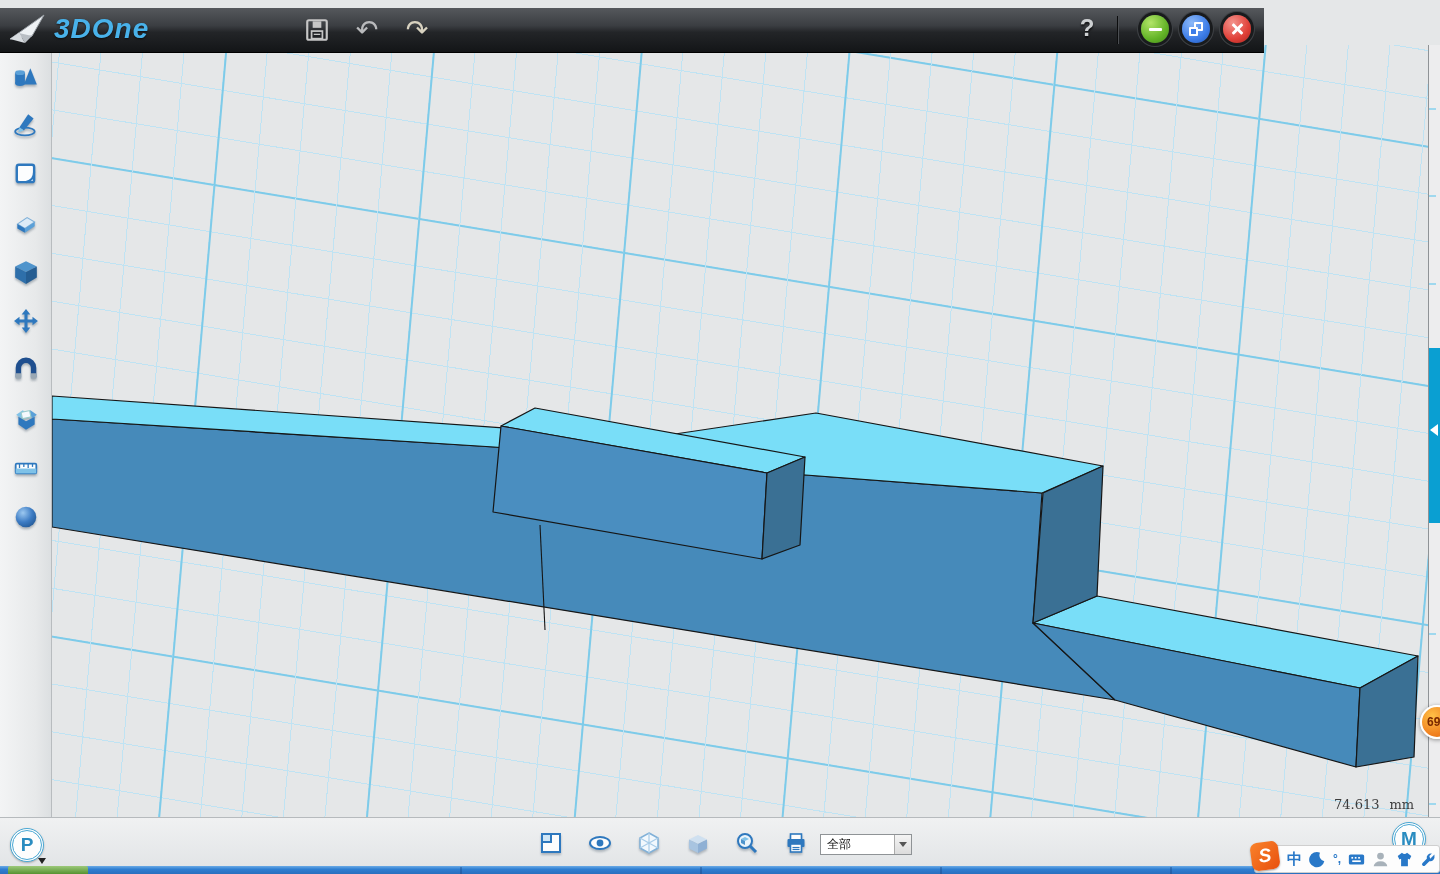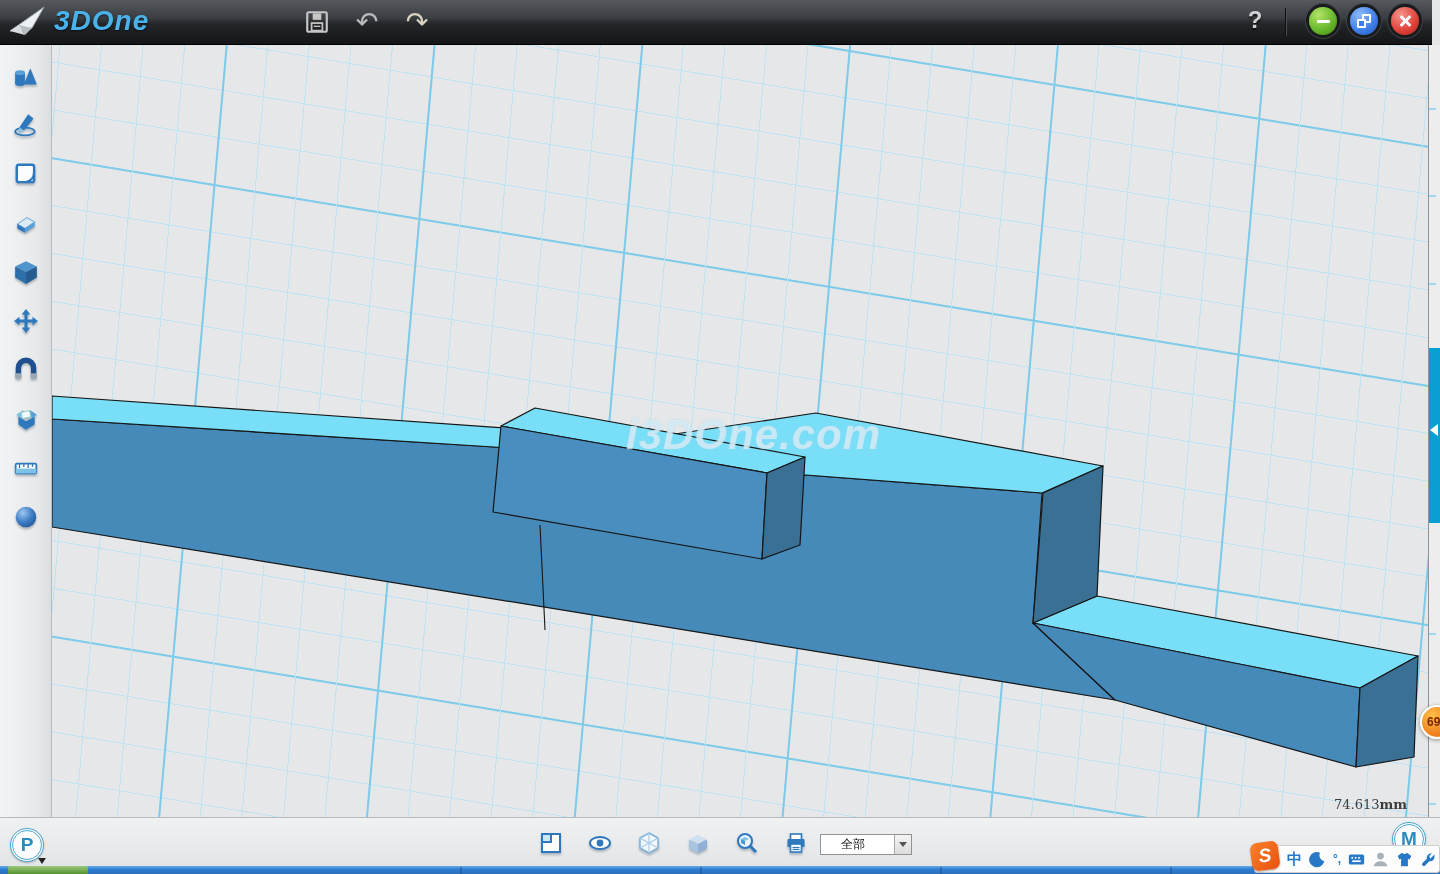--- a/index.html
+++ b/index.html
@@ -1,20 +1,20 @@
 <!DOCTYPE html>
 <html><head>
 <meta charset="utf-8">
 <style>
   * { margin:0; padding:0; box-sizing:border-box; }
   html,body { width:1440px; height:874px; overflow:hidden;
     font-family:"Liberation Sans", sans-serif; background:#e5e7e8; }
 
   
-  .titlebar { position:absolute; left:0; top:0; width:1432px; height:45px;
+  .titlebar { position:absolute; left:0; top:8px; width:1264px; height:45px;
     background:linear-gradient(180deg,#55585c 0%,#3b3e42 40%,#232528 55%,#131517 100%);
     border-bottom:1px solid #000; z-index:50; }
   .logo { position:absolute; left:8px; top:4px; display:flex; align-items:center; gap:6px; }
   .logo-text { font-size:28px; font-weight:bold; font-style:italic; color:#49b2ea;
     letter-spacing:1px; text-shadow:0 1px 2px rgba(0,0,0,.6); }
   .tb-icons { position:absolute; left:300px; top:6px; display:flex; gap:16px; align-items:center; }
   .tb-btn { width:34px; height:32px; display:flex; align-items:center; justify-content:center; cursor:pointer; }
   .arrow-glyph { font-size:27px; line-height:30px; }
   .undo-g { color:#b9babc; } .redo-g { color:#d8d2c0; }
   .win-title { position:absolute; left:0; right:0; top:12px; text-align:center;
@@ -59,21 +59,21 @@
   .grid.v { background-image:
       repeating-linear-gradient(90deg,#7ecbe9 0 2px,transparent 2px 207px),
       repeating-linear-gradient(90deg,#bfe3f3 0 1px,transparent 1px 41.4px);
     transform:rotate(5deg); }
   #model-svg { position:absolute; left:0; top:0; width:1376px; height:772px; }
   .watermark { position:absolute; left:574px; top:366px; width:300px;
     font-size:42px; font-weight:bold; font-style:italic; letter-spacing:1px;
     color:rgba(255,255,255,.42); text-shadow:0 0 2px rgba(170,215,235,.9); }
   .ruler { position:absolute; left:1282px; top:752px; font-family:"DejaVu Serif", serif;
     font-size:13px; color:#3c3c3c; }
-  .ruler .unit { margin-left:0;font-weight:bold; }
+  .ruler .unit { margin-left:10px; }
 
   
   .right-strip { position:absolute; right:0; top:45px; width:12px; height:772px;
     background:#ededee; border-left:1px solid #8f9396; z-index:45; }
   .right-strip .tick { position:absolute; left:0; width:7px; height:2px; background:#9fd8ee; }
   .panel-tab { position:absolute; left:0; top:303px; width:12px; height:175px;
     background:#0a9fd2; cursor:pointer; }
   .panel-tab .arr { position:absolute; left:1px; top:76px; width:0; height:0;
     border-top:6px solid transparent; border-bottom:6px solid transparent;
     border-right:8px solid #fff; }
@@ -90,21 +90,21 @@
     font-weight:bold; text-align:center; line-height:28px; cursor:pointer;
     box-shadow:0 1px 2px rgba(0,0,0,.25); }
   .cw-p { left:10px; top:10px; }
   .cw-m { left:1392px; top:4px; }
   .p-drop { position:absolute; left:38px; top:40px; width:0; height:0; cursor:pointer;
     border-left:4px solid transparent; border-right:4px solid transparent; border-top:6px solid #222; }
   .bb-icons { position:absolute; left:539px; top:13px; display:flex; gap:25px; }
   .bb-icons .bicon { width:24px; height:24px; cursor:pointer;
     filter:drop-shadow(0 2px 1px rgba(40,60,80,.3)); }
   .dropdown { position:absolute; left:820px; top:16px; width:92px; height:21px;
-    background:#fff; border:1px solid #8f9396; display:flex; cursor:pointer;padding-left:14px; }
+    background:#fff; border:1px solid #8f9396; display:flex; cursor:pointer; }
   .dropdown .val { flex:1; font-size:12px; line-height:19px; padding-left:6px; color:#111; }
   .dropdown .btn { width:17px; border-left:1px solid #aaa; background:linear-gradient(#f4f4f4,#dcdcdc);
     display:flex; align-items:center; justify-content:center; }
   .dropdown .btn i { width:0; height:0; border-left:4px solid transparent;
     border-right:4px solid transparent; border-top:5px solid #555; }
 
   
   .taskstrip { position:absolute; left:0; bottom:0; width:1440px; height:8px;
     background:linear-gradient(180deg,#6aaae6,#2f7fd2 40%,#2a6fbe); }
   .taskstrip .seg-green { position:absolute; left:8px; top:0; width:80px; height:8px;
@@ -271,21 +271,20 @@
       <polygon points="1033,623 1097,596 1418,656 1360,688" fill="#79def8" stroke="#161616" stroke-width="1.2" stroke-linejoin="round"></polygon>
       <polygon points="1033,623 1360,688 1356,767 1115,700" fill="#468aba" stroke="#161616" stroke-width="1.2" stroke-linejoin="round"></polygon>
       <polygon points="1360,688 1418,656 1414,757 1356,767" fill="#3a7094" stroke="#161616" stroke-width="1.2" stroke-linejoin="round"></polygon>
       <polygon points="52,396 648,438 816,413 1103,466 1042,493 766,472 494,447 52,419" fill="#79def8" stroke="#161616" stroke-width="1.2" stroke-linejoin="round"></polygon>
       <polygon points="1043,493 1103,466 1097,596 1033,623" fill="#3a7094" stroke="#161616" stroke-width="1.2" stroke-linejoin="round"></polygon>
       <polygon points="501,426 535,408 805,457 767,473" fill="#79def8" stroke="#161616" stroke-width="1.2" stroke-linejoin="round"></polygon>
       <polygon points="501,426 767,473 762,559 493,512" fill="#4a8ec0" stroke="#161616" stroke-width="1.2" stroke-linejoin="round"></polygon>
       <polygon points="767,473 805,457 800,545 762,559" fill="#3a7094" stroke="#161616" stroke-width="1.2" stroke-linejoin="round"></polygon>
       <polyline points="540,525 545,630" fill="none" stroke="#161616" stroke-width="1.1"></polyline>
     </svg>
-  <div class="watermark">i3DOne.com</div>
   <div class="ruler">
     <span>74.613</span><span class="unit">mm</span>
   </div>
 </div>
 
 <div class="right-strip">
   <div class="tick" style="top:63px"></div>
     <div class="tick" style="top:150px"></div>
   <div class="tick" style="top:238px"></div>
     <div class="tick" style="top:588px"></div>

